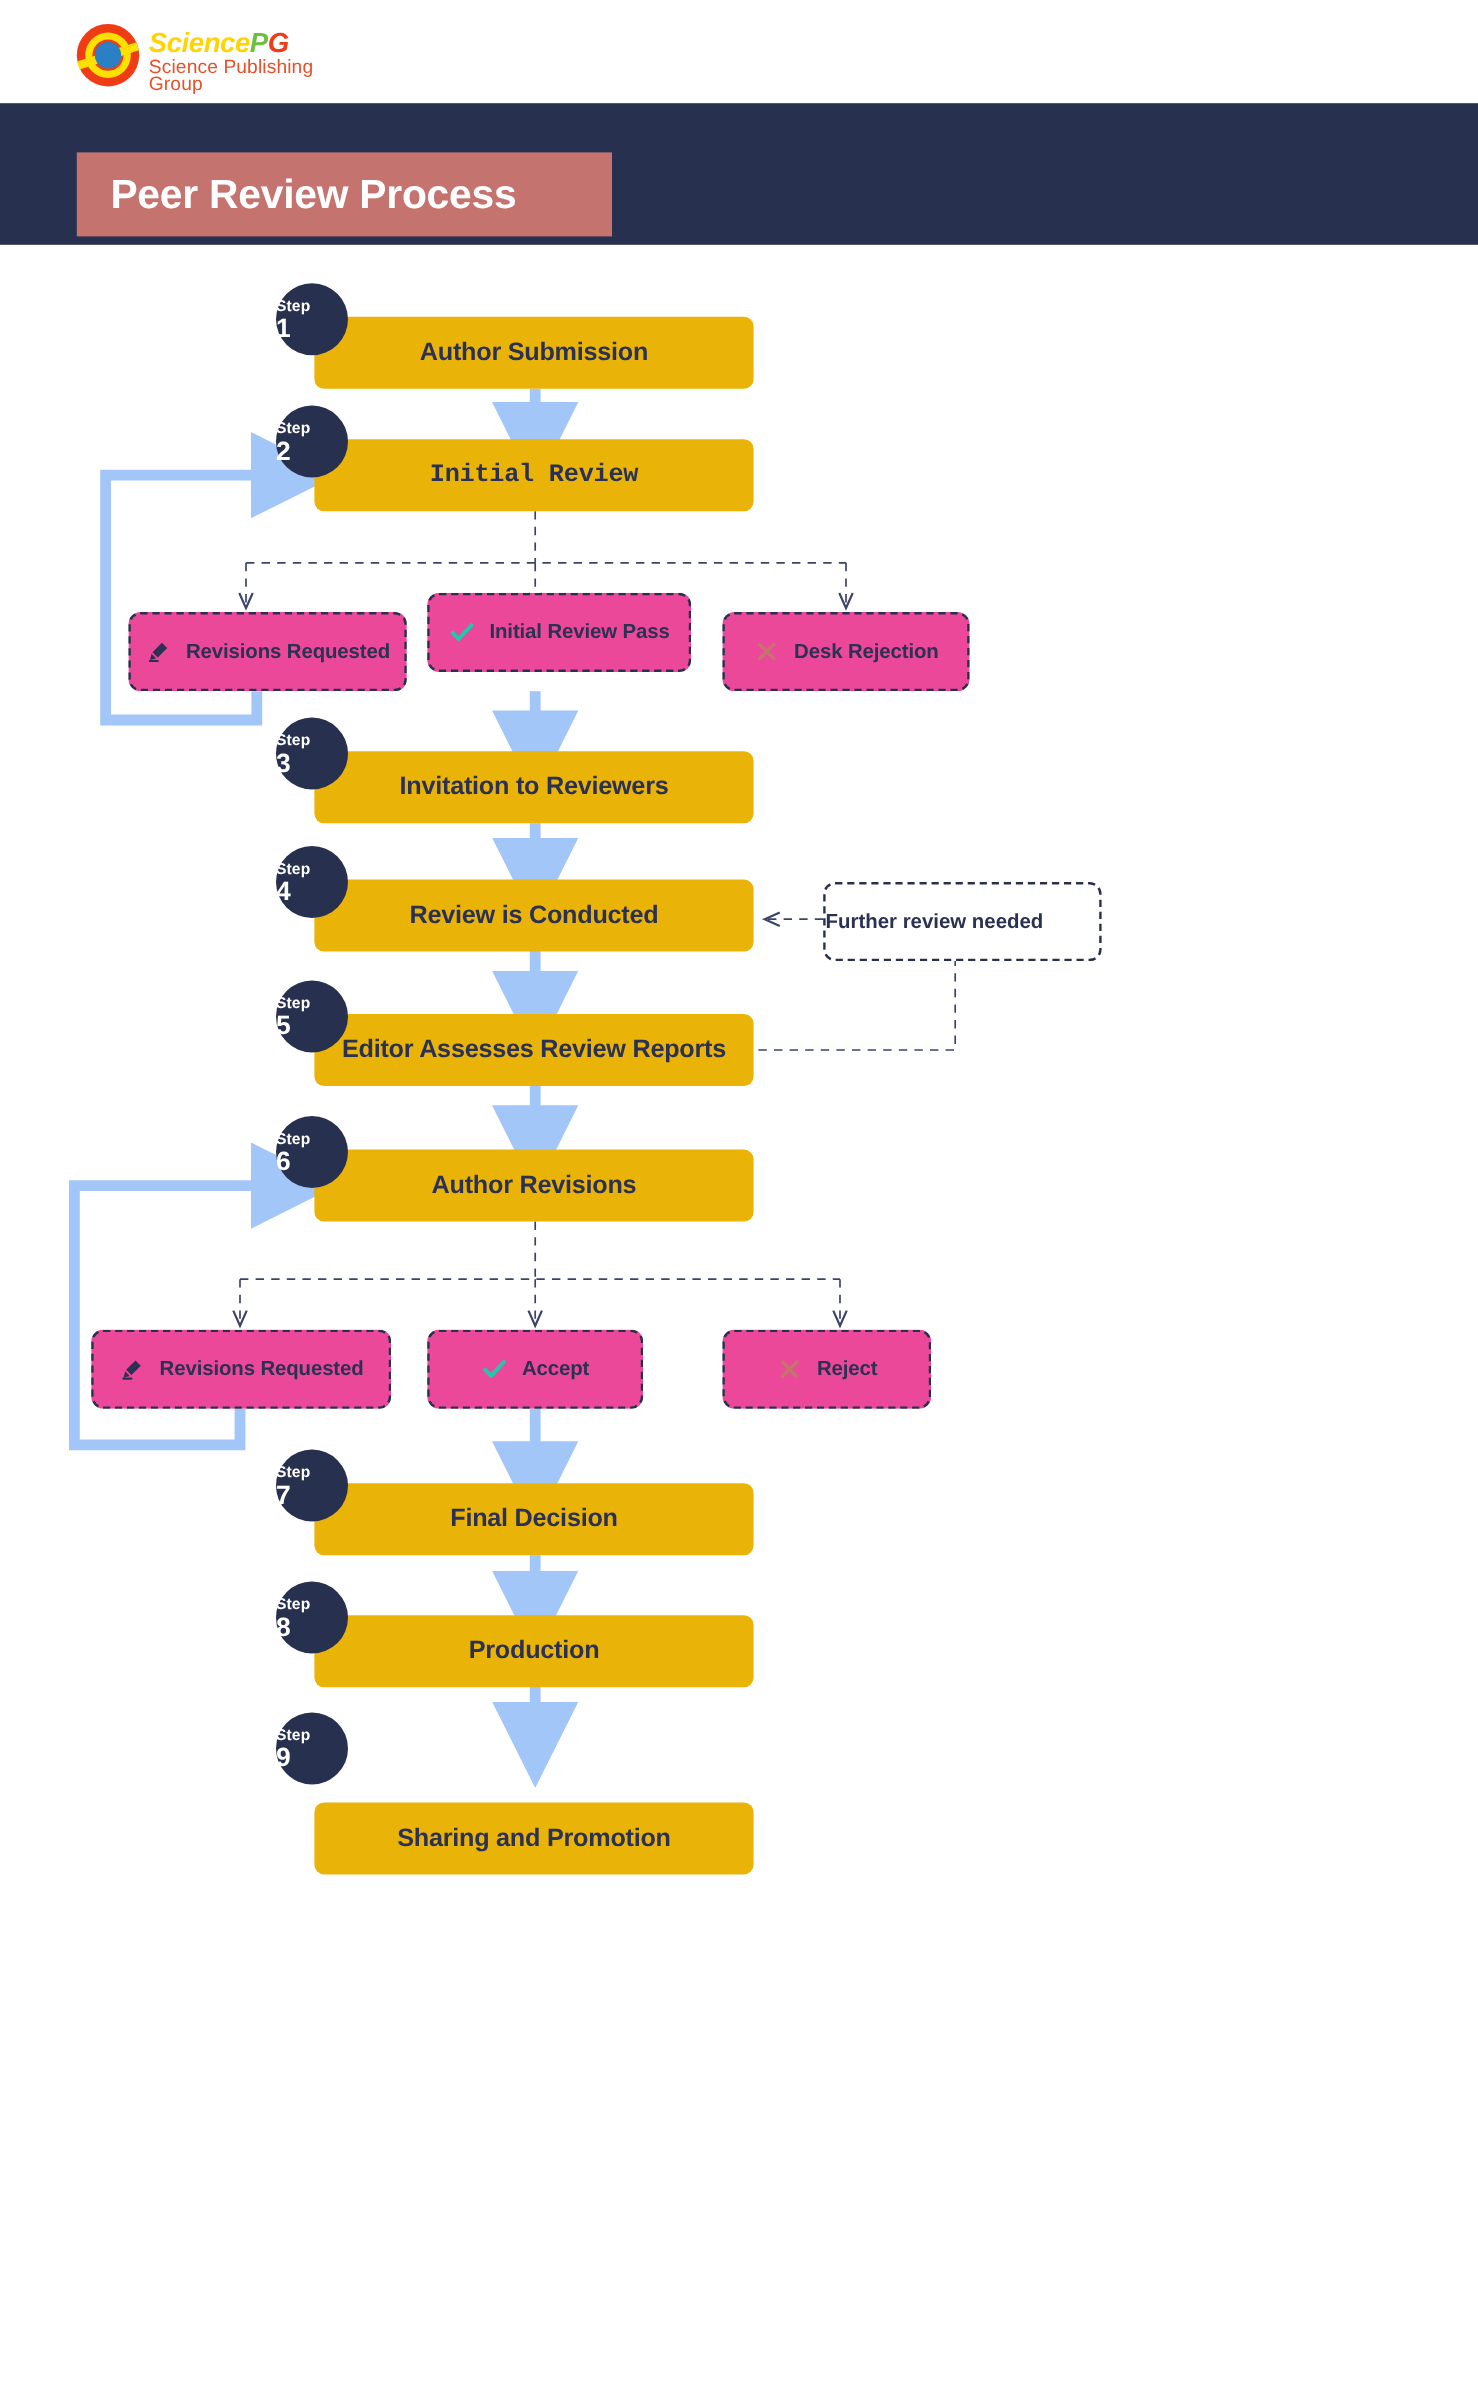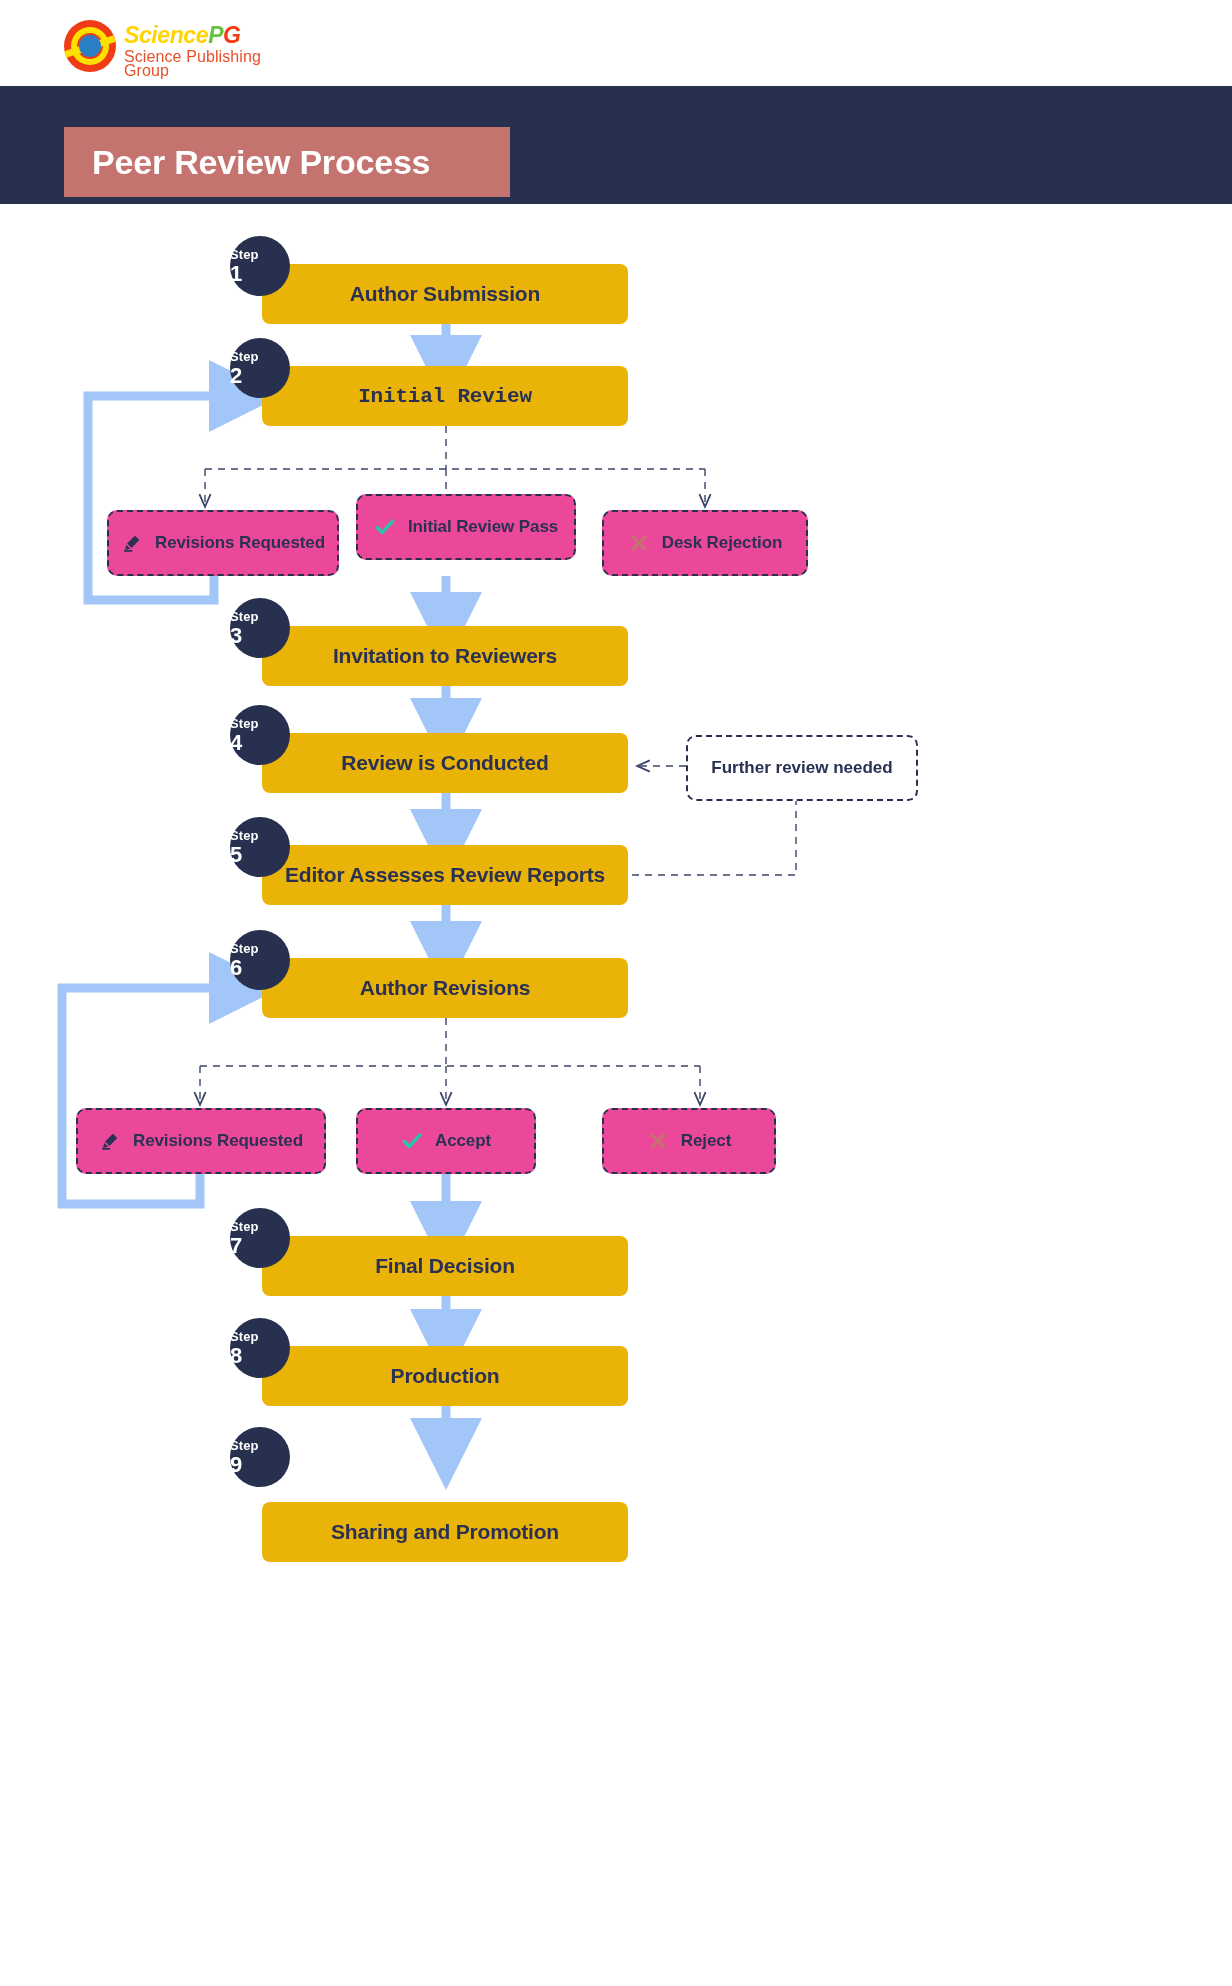--- a/index.html
+++ b/index.html
@@ -184,21 +184,21 @@
     width: 22px; height: 22px;
     flex: none;
   }
   .note-box {
     position: absolute;
     background: #ffffff;
     border: 2px dashed #28304f;
     border-radius: 10px;
     display: flex;
     align-items: center;
-    justify-content: center;
+    justify-content: flex-start;
     color: #2a3153;
     font-size: 17px;
     font-weight: bold;
   }
 </style>
 </head>
 <body>
 
 <div id="page">
 

